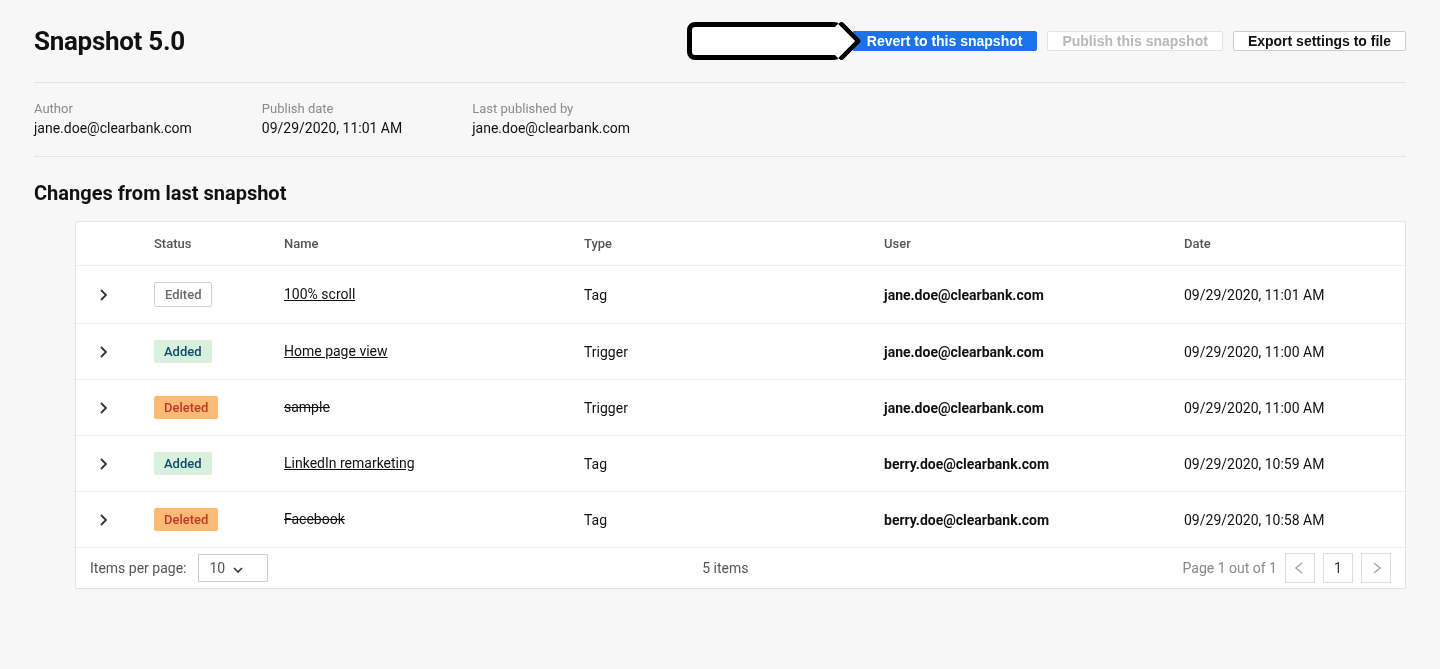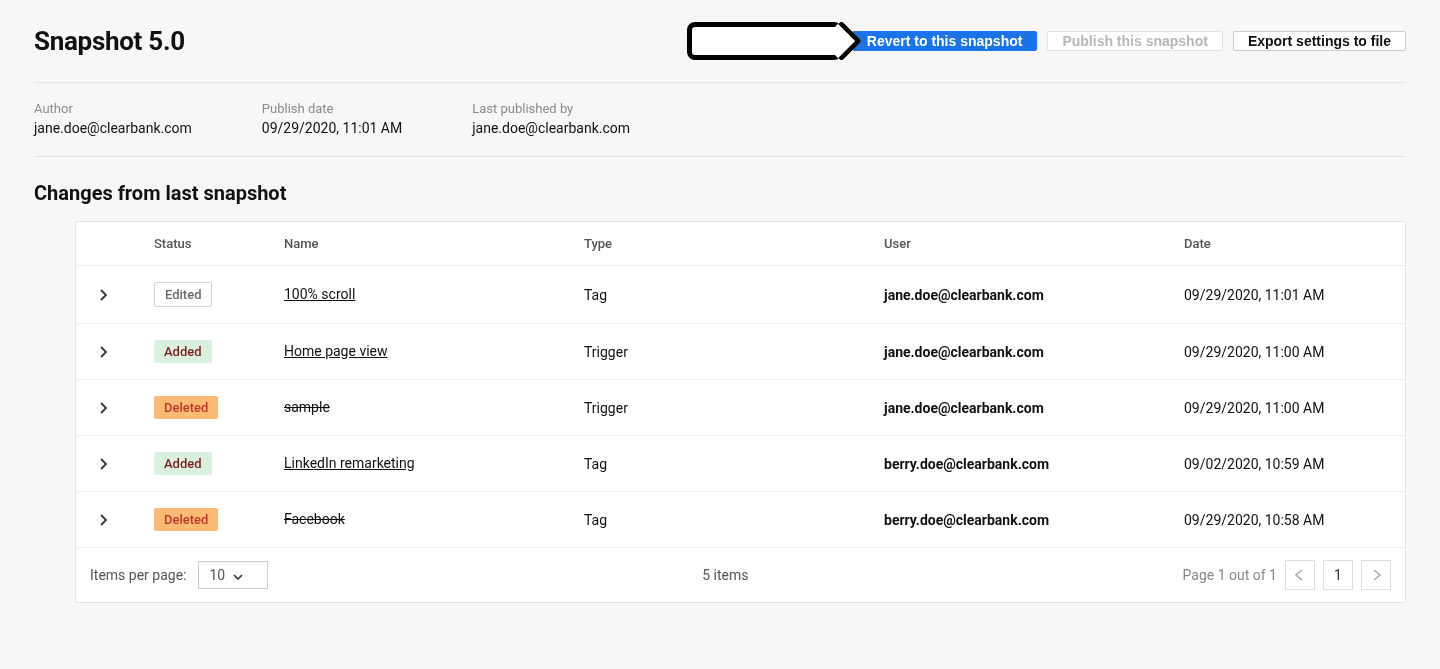--- a/index.html
+++ b/index.html
@@ -134,30 +134,30 @@
     cursor:pointer;
   }
   .badge {
     display:inline-block;
     padding: 4px 10px;
     font-size: 13px;
     border-radius: 2px;
     font-weight: 500;
   }
   .badge-edited { border:1px solid #d0d0d0; color:#6b6b6b; background:#fff; }
-  .badge-added  { background:#d8f0dc; color:#7f1d1d; }
+  .badge-added  { background:#d8f0dc; color:#0c4a6e; }
   .badge-deleted{ background:#fdba74; color:#c0392b; }
   .name-cell { max-width: 260px; line-height:1.35;text-decoration:underline; }
   .strike { text-decoration: line-through; }
   .user-cell { font-weight: 700; }
   .tfoot {
     display:flex;
     align-items:center;
     justify-content:space-between;
-    padding: 12px 14px;
+    padding: 5px 14px;
     border-top:1px solid #eee;
     color:#555;
     font-size:14px;
   }
   .tfoot-left { display:flex; align-items:center; gap:12px; }
   .select {
     height:28px;
     border:1px solid #ccc;
     background:#fff;
     padding:0 24px 0 10px;
@@ -269,21 +269,21 @@
         <div class="trow">
           <div><span class="chev">
               <svg width="8" height="12" viewBox="0 0 8 12">
                 <path d="M2 1l5 5-5 5" fill="none" stroke="#333" stroke-width="1.8"></path>
               </svg>
             </span></div>
           <div><span class="badge badge-added">Added</span></div>
           <div class="name-cell">LinkedIn remarketing</div>
           <div>Tag</div>
           <div class="user-cell">berry.doe@clearbank.com</div>
-          <div>09/02/2020, 10:59 AM</div>
+          <div>09/29/2020, 10:59 AM</div>
         </div>
         <div class="trow">
           <div><span class="chev">
               <svg width="8" height="12" viewBox="0 0 8 12">
                 <path d="M2 1l5 5-5 5" fill="none" stroke="#333" stroke-width="1.8"></path>
               </svg>
             </span></div>
           <div><span class="badge badge-deleted">Deleted</span></div>
           <div class="name-cell strike">Facebook</div>
           <div>Tag</div>

